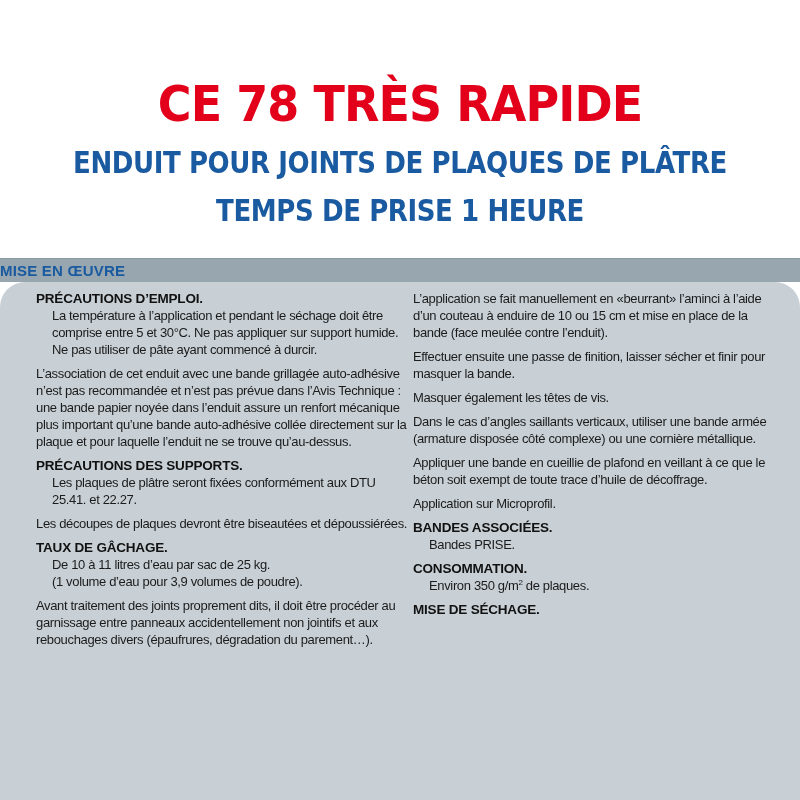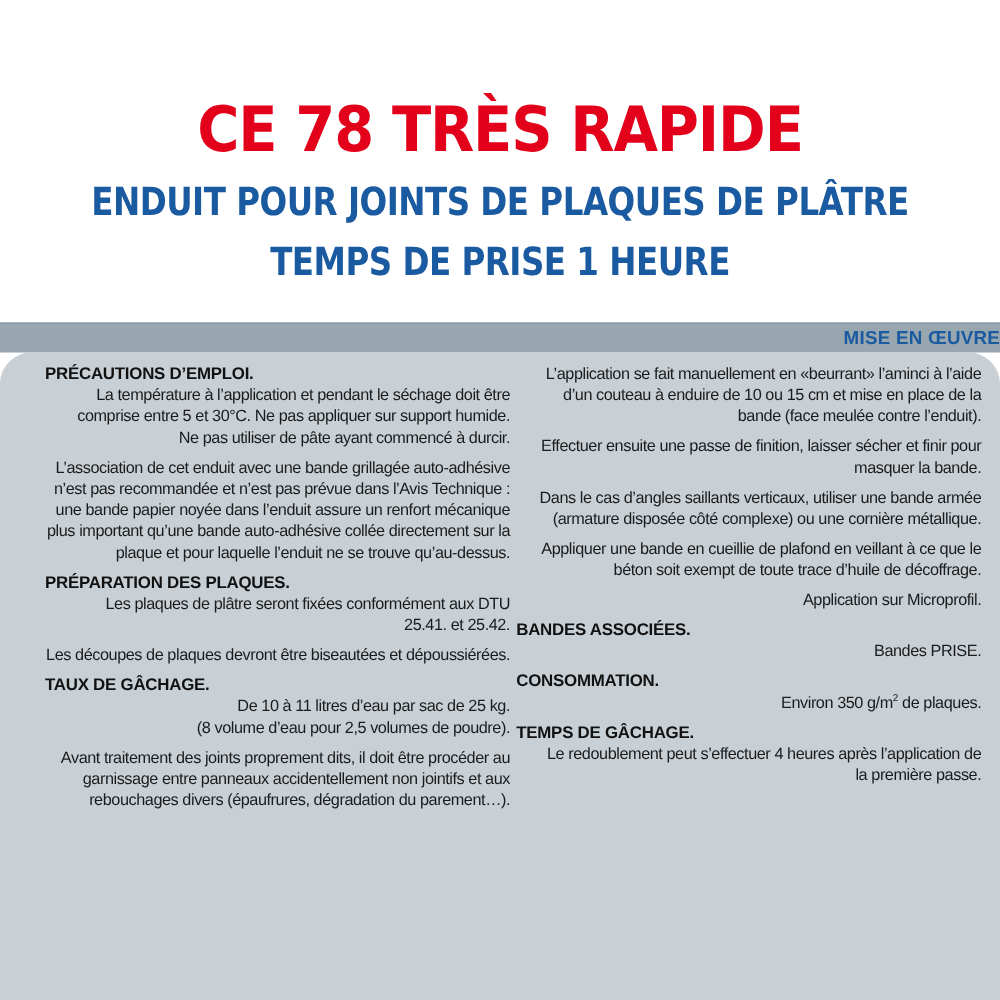--- a/index.html
+++ b/index.html
@@ -18,39 +18,39 @@
       position: absolute; left: 0; width: 800px;
       font-family: "DejaVu Sans", sans-serif; font-weight: bold;
       color: #1a5aa0; letter-spacing: -0.5px; transform: scaleX(0.84); transform-origin: center;
     }
     .sub1 { top: 142px; font-size: 31px; line-height: 40px; }
     .sub2 { top: 190px; font-size: 31px; line-height: 40px; }
 
     .section-bar {
       position: absolute; left: 0; top: 258px; width: 800px; height: 23px;
       background: #97a6af; border-top: 1px solid #8a9aa3;
-      text-align: right;
+      text-align: left;
     }
     .section-bar span {
       font-family: "Liberation Sans", sans-serif; font-weight: bold;
       color: #1a5aa0; font-size: 15px; line-height: 23px; letter-spacing: 0.2px;
     }
     .panel {
       position: absolute; left: 0; top: 282px; width: 800px; height: 568px;
       background: #c8d0d6;
       border-radius: 25px;
     }
     .col {
       position: absolute; top: 8px; width: 372px;
       font-family: "Liberation Sans", sans-serif; color: #1b1b1b;
       font-size: 13px; line-height: 17px;
     }
     .col-left { left: 36px; }
     .col-right { left: 413px; width: 372px; }
-    .col p { margin: 0 0 7px 0; letter-spacing: -0.35px; text-align: right; }
+    .col p { margin: 0 0 7px 0; letter-spacing: -0.35px; }
     .col h3 {
       margin: 0; font-size: 13.5px; line-height: 17px; font-weight: bold; color: #111;
       letter-spacing: -0.2px;
     }
     .col h3 + p { margin-top: 0; margin-left: 16px; }
     sup { font-size: 8px; line-height: 0; }
   </style>
 </head>
 <body>
 
@@ -63,39 +63,39 @@
 <div class="section-bar">
   <span>MISE EN ŒUVRE</span>
 </div>
 
 <div class="panel">
   <div class="col col-left">
     <h3>PRÉCAUTIONS D’EMPLOI.</h3>
     <p>La température à l’application et pendant le séchage doit être comprise entre 5 et 30°C. Ne pas appliquer sur support humide. Ne pas utiliser de pâte ayant commencé à durcir.</p>
     <p>L’association de cet enduit avec une bande grillagée auto-adhésive n’est pas recommandée et n’est pas prévue dans l’Avis Technique : une bande papier noyée dans l’enduit assure un renfort mécanique plus important qu’une bande auto-adhésive collée directement sur la plaque et pour laquelle l’enduit ne se trouve qu’au-dessus.</p>
 
-    <h3>PRÉPARATION DES PLAQUES.</h3>
-    <p>Les plaques de plâtre seront fixées conformément aux DTU 25.41. et 25.42.</p>
+    <h3>PRÉCAUTIONS DES SUPPORTS.</h3>
+    <p>Les plaques de plâtre seront fixées conformément aux DTU 25.41. et 22.27.</p>
     <p>Les découpes de plaques devront être biseautées et dépoussiérées.</p>
 
     <h3>TAUX DE GÂCHAGE.</h3>
-    <p><span>De 10 à 11 litres d’eau par sac de 25 kg.</span><br><span>(8 volume d’eau pour 2,5 volumes de poudre).</span></p>
+    <p><span>De 10 à 11 litres d’eau par sac de 25 kg.</span><br><span>(1 volume d’eau pour 3,9 volumes de poudre).</span></p>
 
     <p>Avant traitement des joints proprement dits, il doit être procéder au garnissage entre panneaux accidentellement non jointifs et aux rebouchages divers (épaufrures, dégradation du parement…).</p>
   </div>
 
   <div class="col col-right">
     <p>L’application se fait manuellement en «beurrant» l’aminci à l’aide d’un couteau à enduire de 10 ou 15 cm et mise en place de la bande (face meulée contre l’enduit).</p>
     <p>Effectuer ensuite une passe de finition, laisser sécher et finir pour masquer la bande.</p>
+    <p>Masquer également les têtes de vis.</p>
     <p>Dans le cas d’angles saillants verticaux, utiliser une bande armée (armature disposée côté complexe) ou une cornière métallique.</p>
     <p>Appliquer une bande en cueillie de plafond en veillant à ce que le béton soit exempt de toute trace d’huile de décoffrage.</p>
     <p>Application sur Microprofil.</p>
 
     <h3>BANDES ASSOCIÉES.</h3>
     <p>Bandes PRISE.</p>
 
     <h3>CONSOMMATION.</h3>
     <p><span>Environ 350 g/m</span><sup>2</sup><span> de plaques.</span></p>
 
-    <h3>TEMPS DE GÂCHAGE.</h3>
-    <p>Le redoublement peut s’effectuer 4 heures après l’application de la première passe.</p>
+    <h3>MISE DE SÉCHAGE.</h3>
   </div>
 </div>
 
 </body></html>

